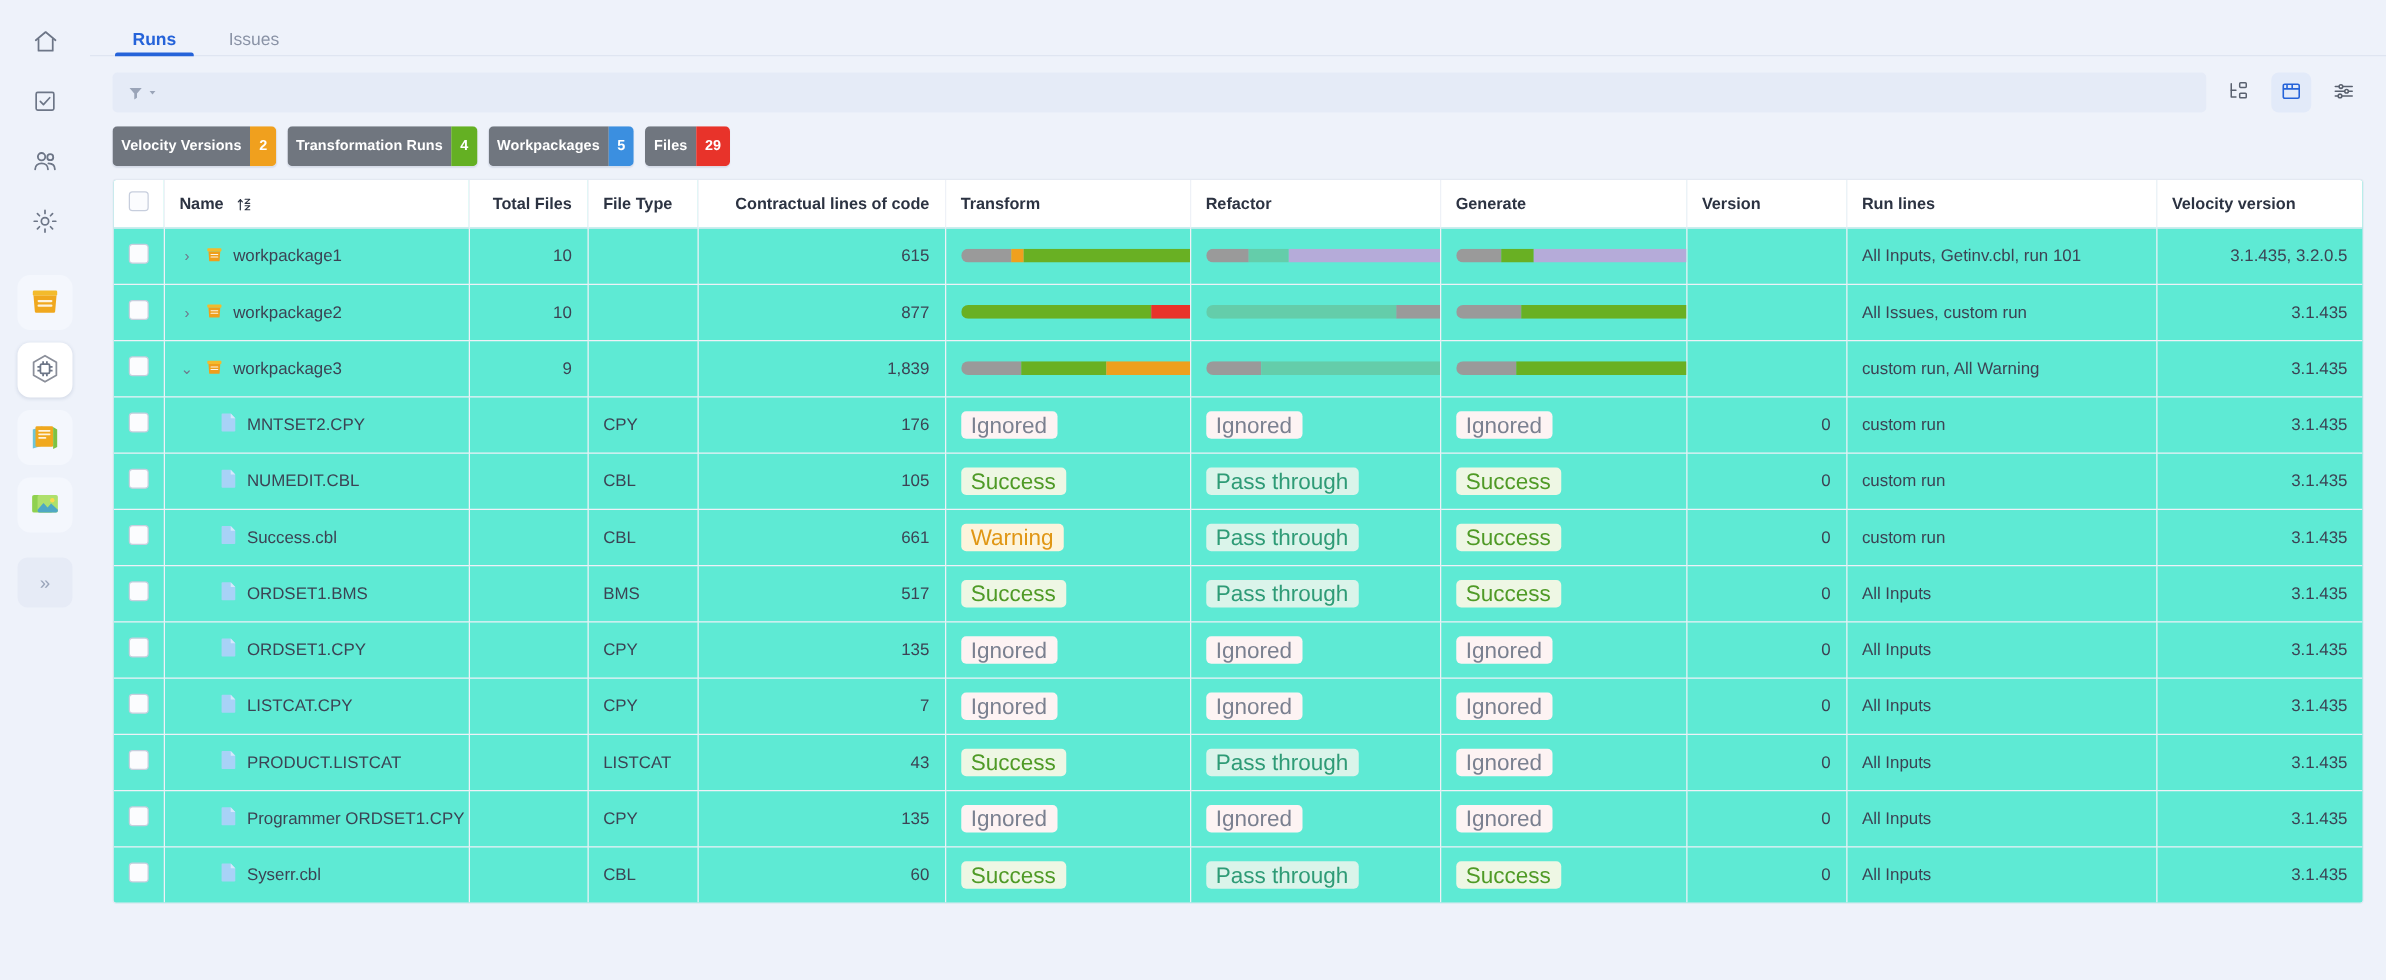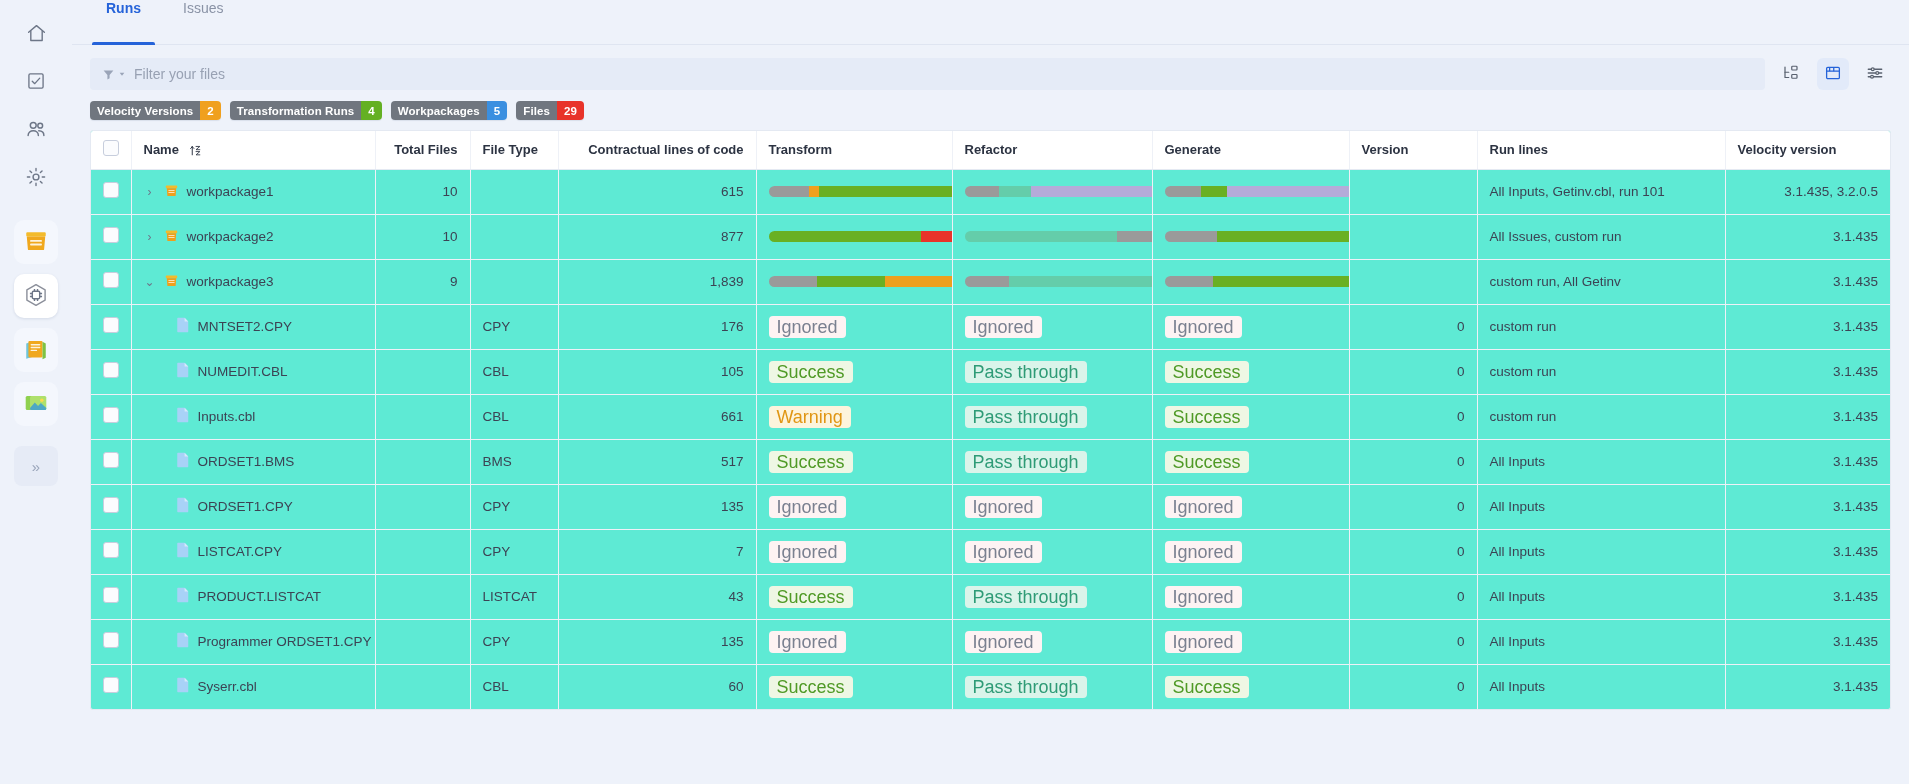--- a/index.html
+++ b/index.html
@@ -40,21 +40,21 @@
   }
 
   
   .main { flex: 1; height: 784px; background: #eef2fa; display: flex; flex-direction: column; }
 
   .tabs {
     height: 45px; display: flex; align-items: flex-end;
     border-bottom: 1px solid #dfe5f1; padding-left: 20px; gap: 14px;
   }
   .tab {
-    font-size: 14px; padding: 0 14px 28px 14px; color: #8a93a6;
+    font-size: 14px; padding: 0 14px 5px 14px; color: #8a93a6;
     cursor: pointer; position: relative; font-weight: 400; text-align: center;
   }
   .tab.active { color: #2563d9; font-weight: 700; }
   .tab.active::after {
     content: ""; position: absolute; left: 0; right: 0; bottom: -1px;
     height: 3px; background: #2563d9; border-radius: 2px 2px 0 0;
   }
 
   .toolbar { display: flex; align-items: center; padding: 13px 18px 0 18px; gap: 10px; }
   .filterbar {
@@ -70,21 +70,21 @@
   .filterbar input::placeholder { color: #98a1b3; }
   .tb-btn {
     width: 32px; height: 32px; border-radius: 6px; display: flex;
     align-items: center; justify-content: center; cursor: pointer;
   }
   .tb-btn.active { background: #e2eaf9; }
 
   .chips { display: flex; gap: 9px; padding: 11px 18px 10px 18px; }
   .chip {
     display: flex; align-items: stretch; border-radius: 4px; overflow: hidden;
-    height: 19px; font-size: 11.5px; font-weight: 700; cursor: pointer;
+    height: 32px; font-size: 11.5px; font-weight: 700; cursor: pointer;
     box-shadow: 0 1px 1px rgba(40,60,110,.10);
   }
   .chip-label {
     background: #70767f; color: #ffffff; padding: 0 7px;
     display: flex; align-items: center; letter-spacing: .1px;
   }
   .chip-count {
     color: #ffffff; padding: 0 7px; display: flex; align-items: center;
     min-width: 20px; justify-content: center;
   }
@@ -232,21 +232,20 @@
     <div class="toolbar">
       <div class="filterbar">
         <span class="filter-ic">
           <svg width="13" height="13" viewBox="0 0 24 24" fill="#9aa4b8">
               <path d="M3 4.5h18l-7 8.2v6.3l-4 2.3v-8.6z"></path>
             </svg>
           <svg width="8" height="8" viewBox="0 0 24 24" fill="#9aa4b8">
               <path d="M5 8.5h14L12 17z"></path>
             </svg>
         </span>
-        <input type="text" placeholder="Filter your files" style="">
       </div>
 
       <div class="tb-btn">
         <span>
           <svg width="18" height="18" viewBox="0 0 24 24" fill="none" stroke="#59616f" stroke-width="1.6" stroke-linecap="round" stroke-linejoin="round">
               <path d="M4 4v14h5"></path>
               <path d="M4 11h5"></path>
               <rect x="13" y="3" width="7" height="5" rx="1"></rect>
               <rect x="13" y="14" width="7" height="5" rx="1"></rect>
             </svg>
@@ -445,21 +444,21 @@
                   <i style="width:78%;background:#64cdaa"></i>
                 </span>
               </td>
               <td>
                 <span class="pbar">
                   <i style="width:24%;background:#9a9a9a"></i>
                   <i style="width:76%;background:#69b023"></i>
                 </span>
               </td>
               <td class="num"></td>
-              <td>custom run, All Getinv</td>
+              <td>custom run, All Warning</td>
               <td>3.1.435</td>
             </tr>
             <tr>
               <td><span class="cb"></span></td>
               <td>
                 <span class="namecell">
                   <span class="indent"></span>
                   <span><svg width="14" height="16" viewBox="0 0 18 22">
                       <path d="M2 1.2h9.2L16.2 6.2V20a.9.9 0 0 1-.9.9H2a.9.9 0 0 1-.9-.9V2.1A.9.9 0 0 1 2 1.2z" fill="#a8d2f7"></path>
                       <path d="M11.2 1.2 16.2 6.2h-5z" fill="#d6e9fc"></path>
@@ -501,21 +500,21 @@
             </tr>
             <tr>
               <td><span class="cb"></span></td>
               <td>
                 <span class="namecell">
                   <span class="indent"></span>
                   <span><svg width="14" height="16" viewBox="0 0 18 22">
                       <path d="M2 1.2h9.2L16.2 6.2V20a.9.9 0 0 1-.9.9H2a.9.9 0 0 1-.9-.9V2.1A.9.9 0 0 1 2 1.2z" fill="#a8d2f7"></path>
                       <path d="M11.2 1.2 16.2 6.2h-5z" fill="#d6e9fc"></path>
                     </svg></span>
-                  <span>Inputs.cbl</span>
+                  <span>Success.cbl</span>
                 </span>
               </td>
               <td class="num"></td>
               <td>CBL</td>
               <td class="num">661</td>
               <td><span class="pill pill-warning">Warning</span></td>
               <td><span class="pill pill-pass">Pass through</span></td>
               <td><span class="pill pill-success">Success</span></td>
               <td class="num">0</td>
               <td>custom run</td>

